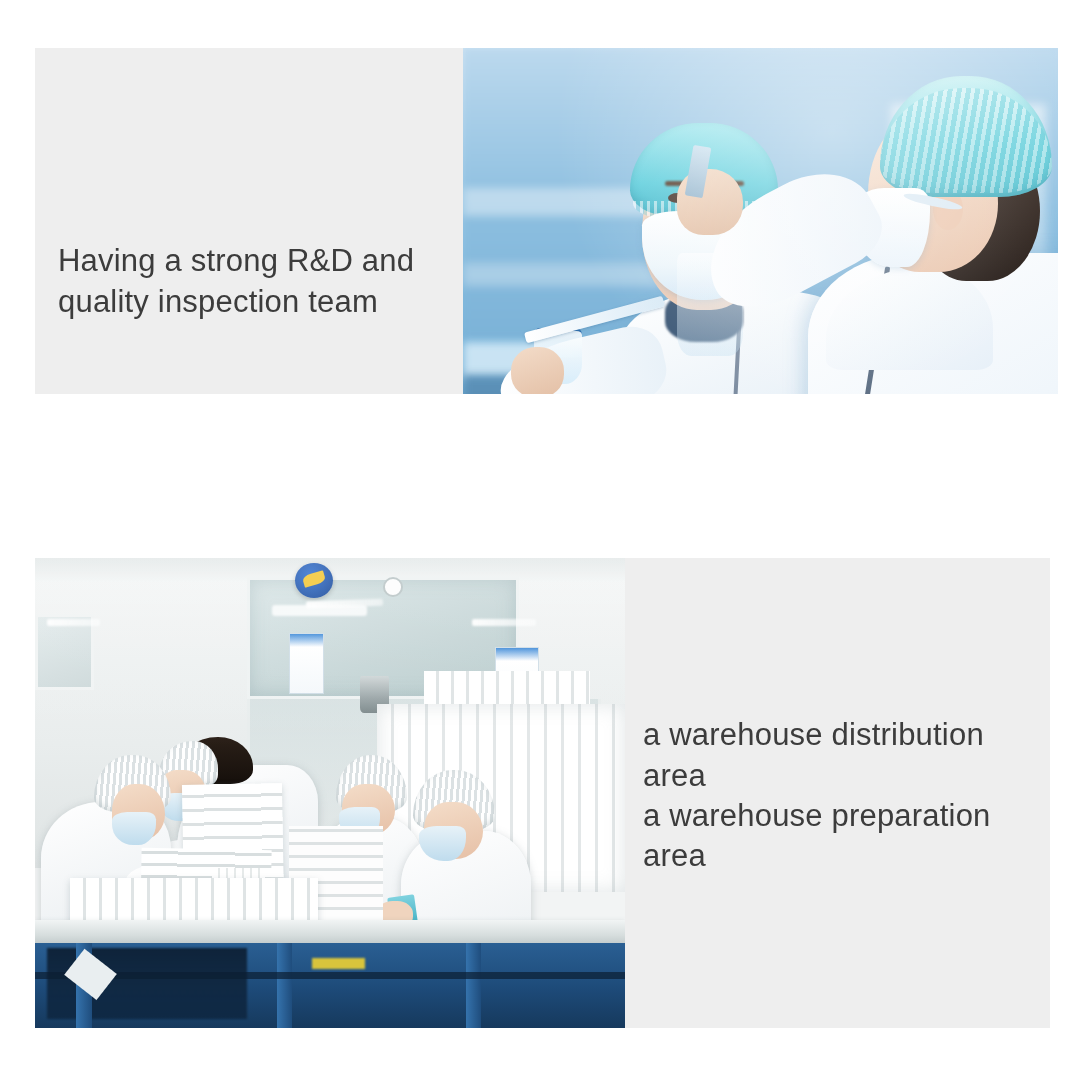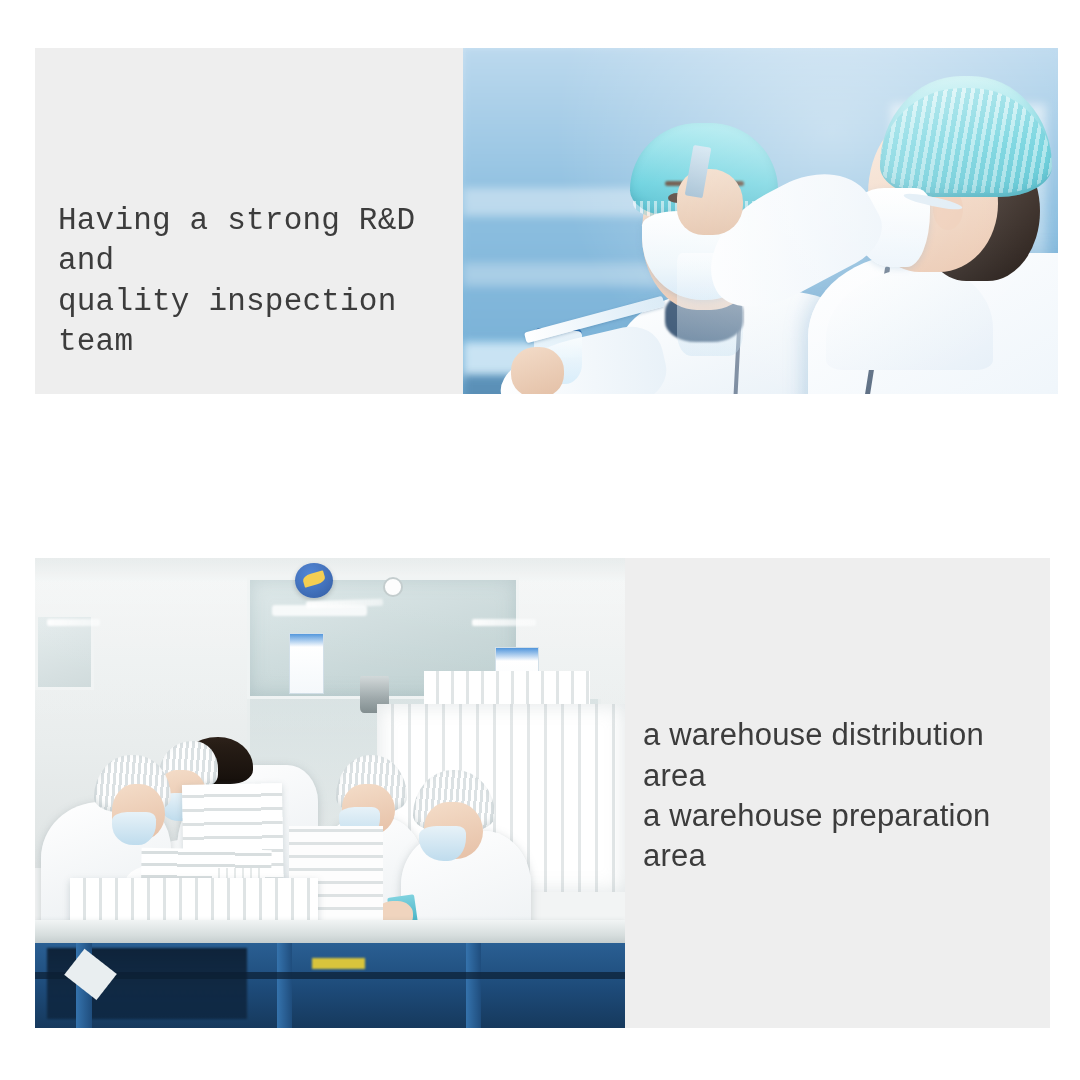--- a/index.html
+++ b/index.html
@@ -8,21 +8,21 @@
     width:1080px; height:1080px;
     background:#ffffff;
     font-family:"Liberation Sans", sans-serif;
     overflow:hidden;
   }
   .page { position:relative; width:1080px; height:1080px; background:#fff; }
 
   
   .panel { position:absolute; background:#eeeeee; overflow:hidden; display:flex; }
 
-  .panel-top    { left:35px;  top:48px;  width:1023px; height:346px;font-family:Liberation Mono, monospace; }
+  .panel-top    { left:35px;  top:48px;  width:1023px; height:346px; }
   .panel-bottom { left:35px;  top:558px; width:1015px; height:470px; }
 
   .text-cell {
     display:flex; align-items:center; flex:0 0 auto;
     background:#eeeeee;
   }
   .media-cell { flex:0 0 auto; position:relative; overflow:hidden; }
 
   .caption {
     color:#3c3c3c;

